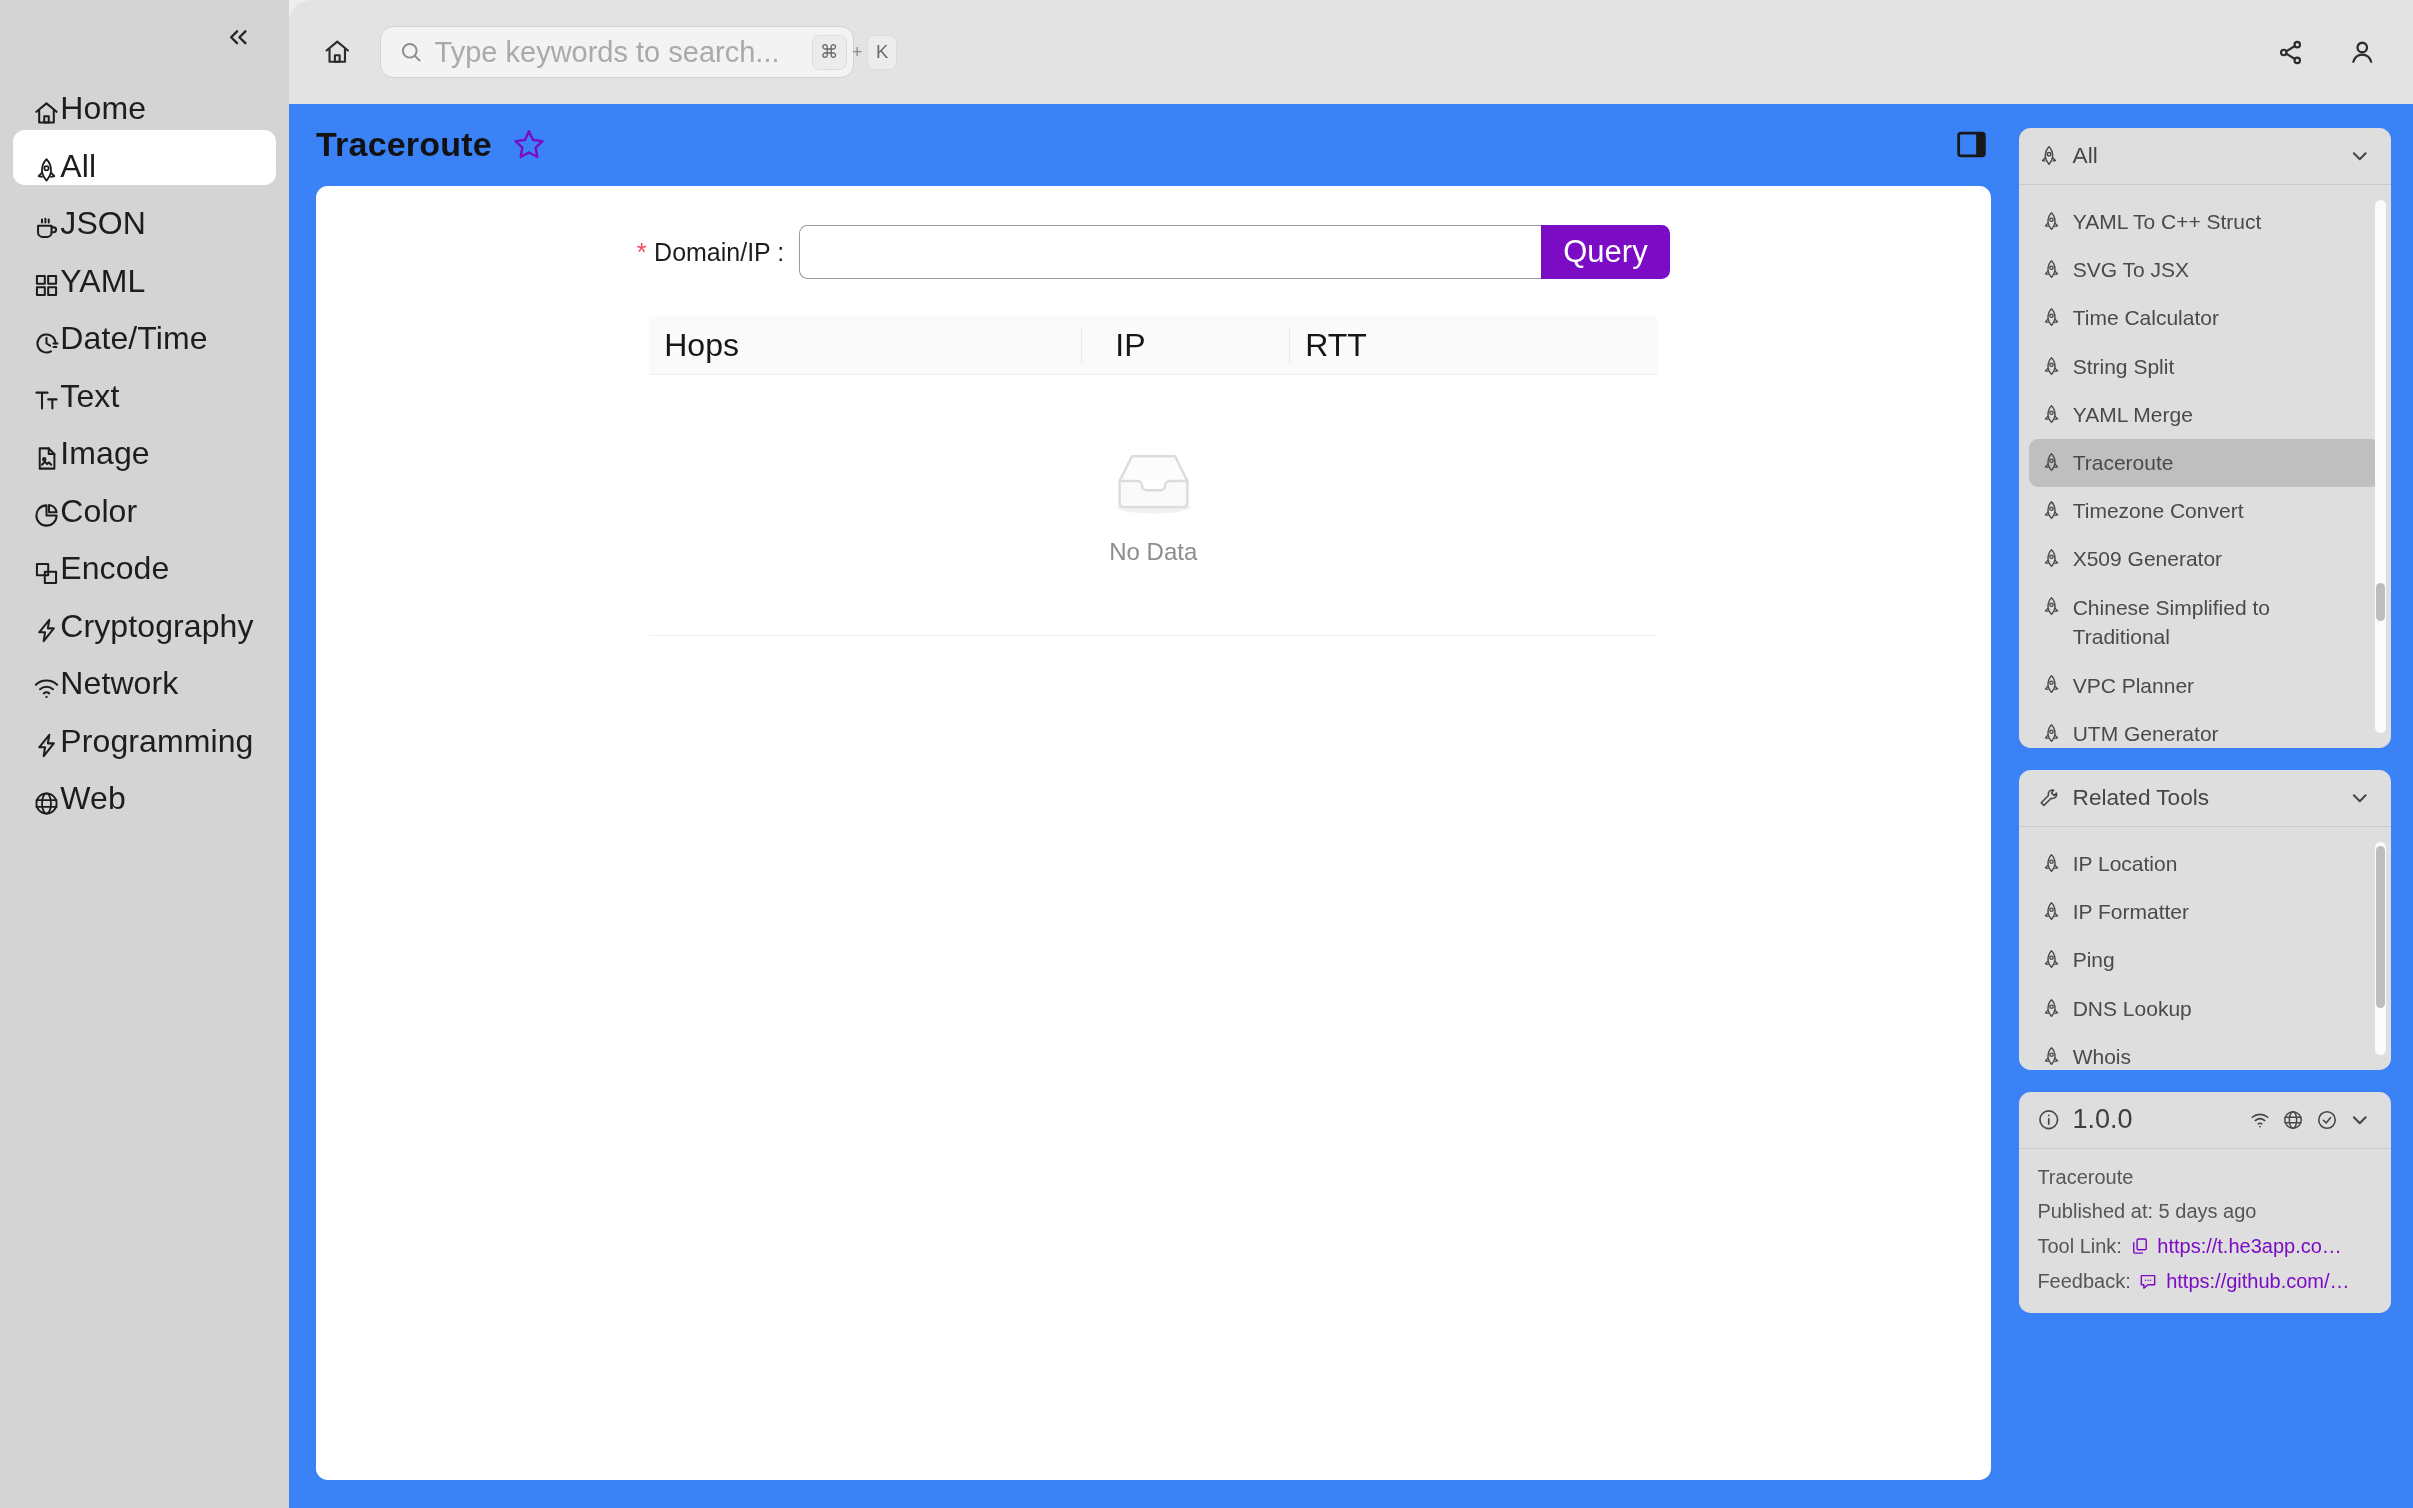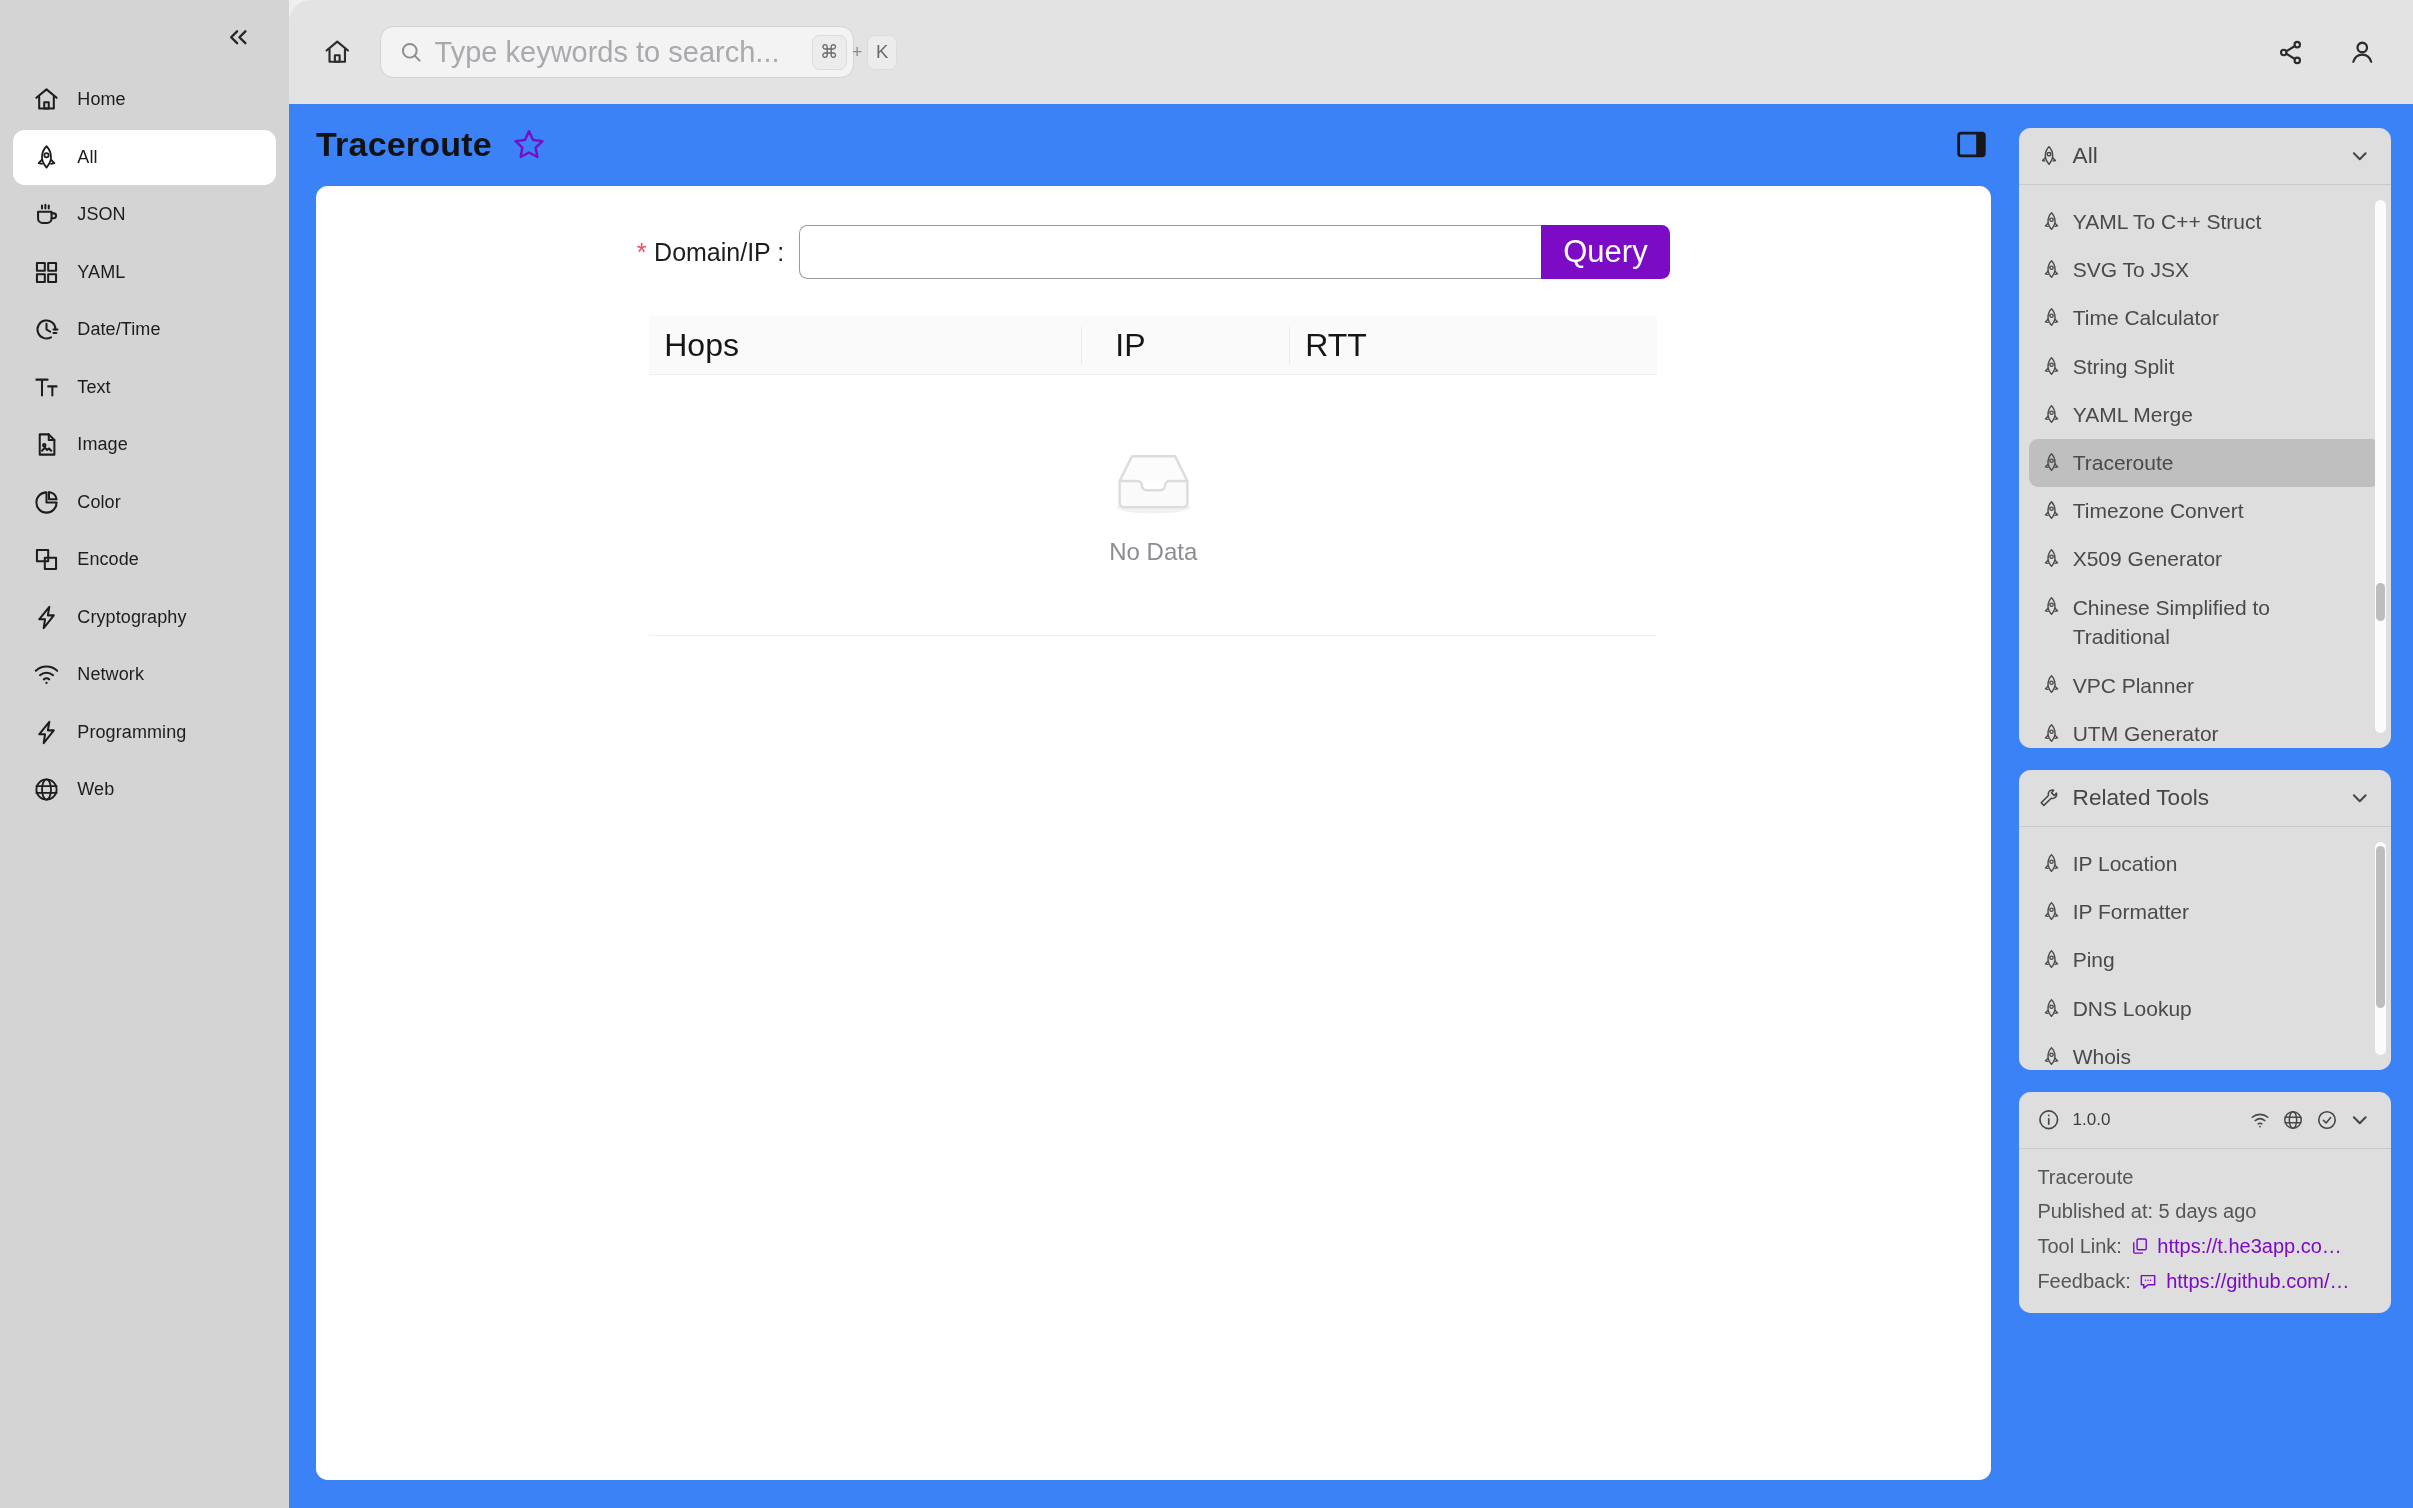--- a/index.html
+++ b/index.html
@@ -20,24 +20,24 @@
     padding-top: 15px;
   }
   .collapse-row { display: flex; justify-content: flex-end; padding: 5px 32px 18.4px 0; }
   .collapse-btn {
     width: 37px; height: 34px;
     display: flex; align-items: center; justify-content: center;
     cursor: pointer; color: #26262a;
   }
   .nav { display: flex; flex-direction: column; gap: 2.5px; padding: 0 13.4px; }
   .nav-item {
-    display: flex; align-items: center; gap: 17px;
+    display: flex; align-items: flex-end; gap: 0;
     height: 55px; padding: 0 18.4px;
     border-radius: 11.7px;
-    color: #1d1d1f; font-size: 18px; cursor: pointer;
+    color: #1d1d1f; font-size: 32px; cursor: pointer;
     letter-spacing: 0.1px;
   }
   .nav-item.active { background: #ffffff; }
   .nav-ic { width: 28.5px; height: 28.5px; flex: 0 0 28.5px; display: flex; align-items: center; justify-content: center; }
   .nav-ic svg { width: 27px; height: 27px; }
 
   
   .stage { flex: 1; display: flex; flex-direction: column; min-width: 0; background: #efefef; }
 
   
@@ -191,21 +191,21 @@
     position: absolute; right: 5px; top: 15px; bottom: 15px;
     width: 11px; background: #fbfbfb; border-radius: 6.7px;
   }
   .scrollthumb { position: absolute; left: 0.8px; width: 9.2px; background: #bdbdbd; border-radius: 6.7px; }
 
   .info-card { background: #dedede; border-radius: 11.7px; }
   .info-head {
     height: 57px; display: flex; align-items: center; gap: 11.7px;
     padding: 0 18.4px; border-bottom: 1.3px solid #c9c9c9;
   }
-  .info-head .ver { font-size: 17px; color: #3d3d41; flex: 1; }
+  .info-head .ver { font-size: 27px; color: #3d3d41; flex: 1; }
   .info-icons { display: flex; align-items: center; gap: 8.4px; color: #46464a; }
   .info-icons .ii { width: 25px; height: 25px; display:flex;align-items:center;justify-content:center; cursor:pointer;}
   .info-body { padding: 17px 18.4px 20px 18.4px; display: flex; flex-direction: column; gap: 11.7px; }
   .info-line { font-size: 20px; color: #55555a; display: flex; align-items: center; gap: 6.7px; white-space: nowrap; }
   .info-line .lnk { color: #7b0bc4; text-decoration: none; cursor: pointer; overflow: hidden; text-overflow: ellipsis; }
   .mini-ic { width: 22px; height: 22px; flex: 0 0 22px; display:flex;align-items:center;justify-content:center; color:#7b0bc4;}
 </style>
 </head>
 <body>
 

